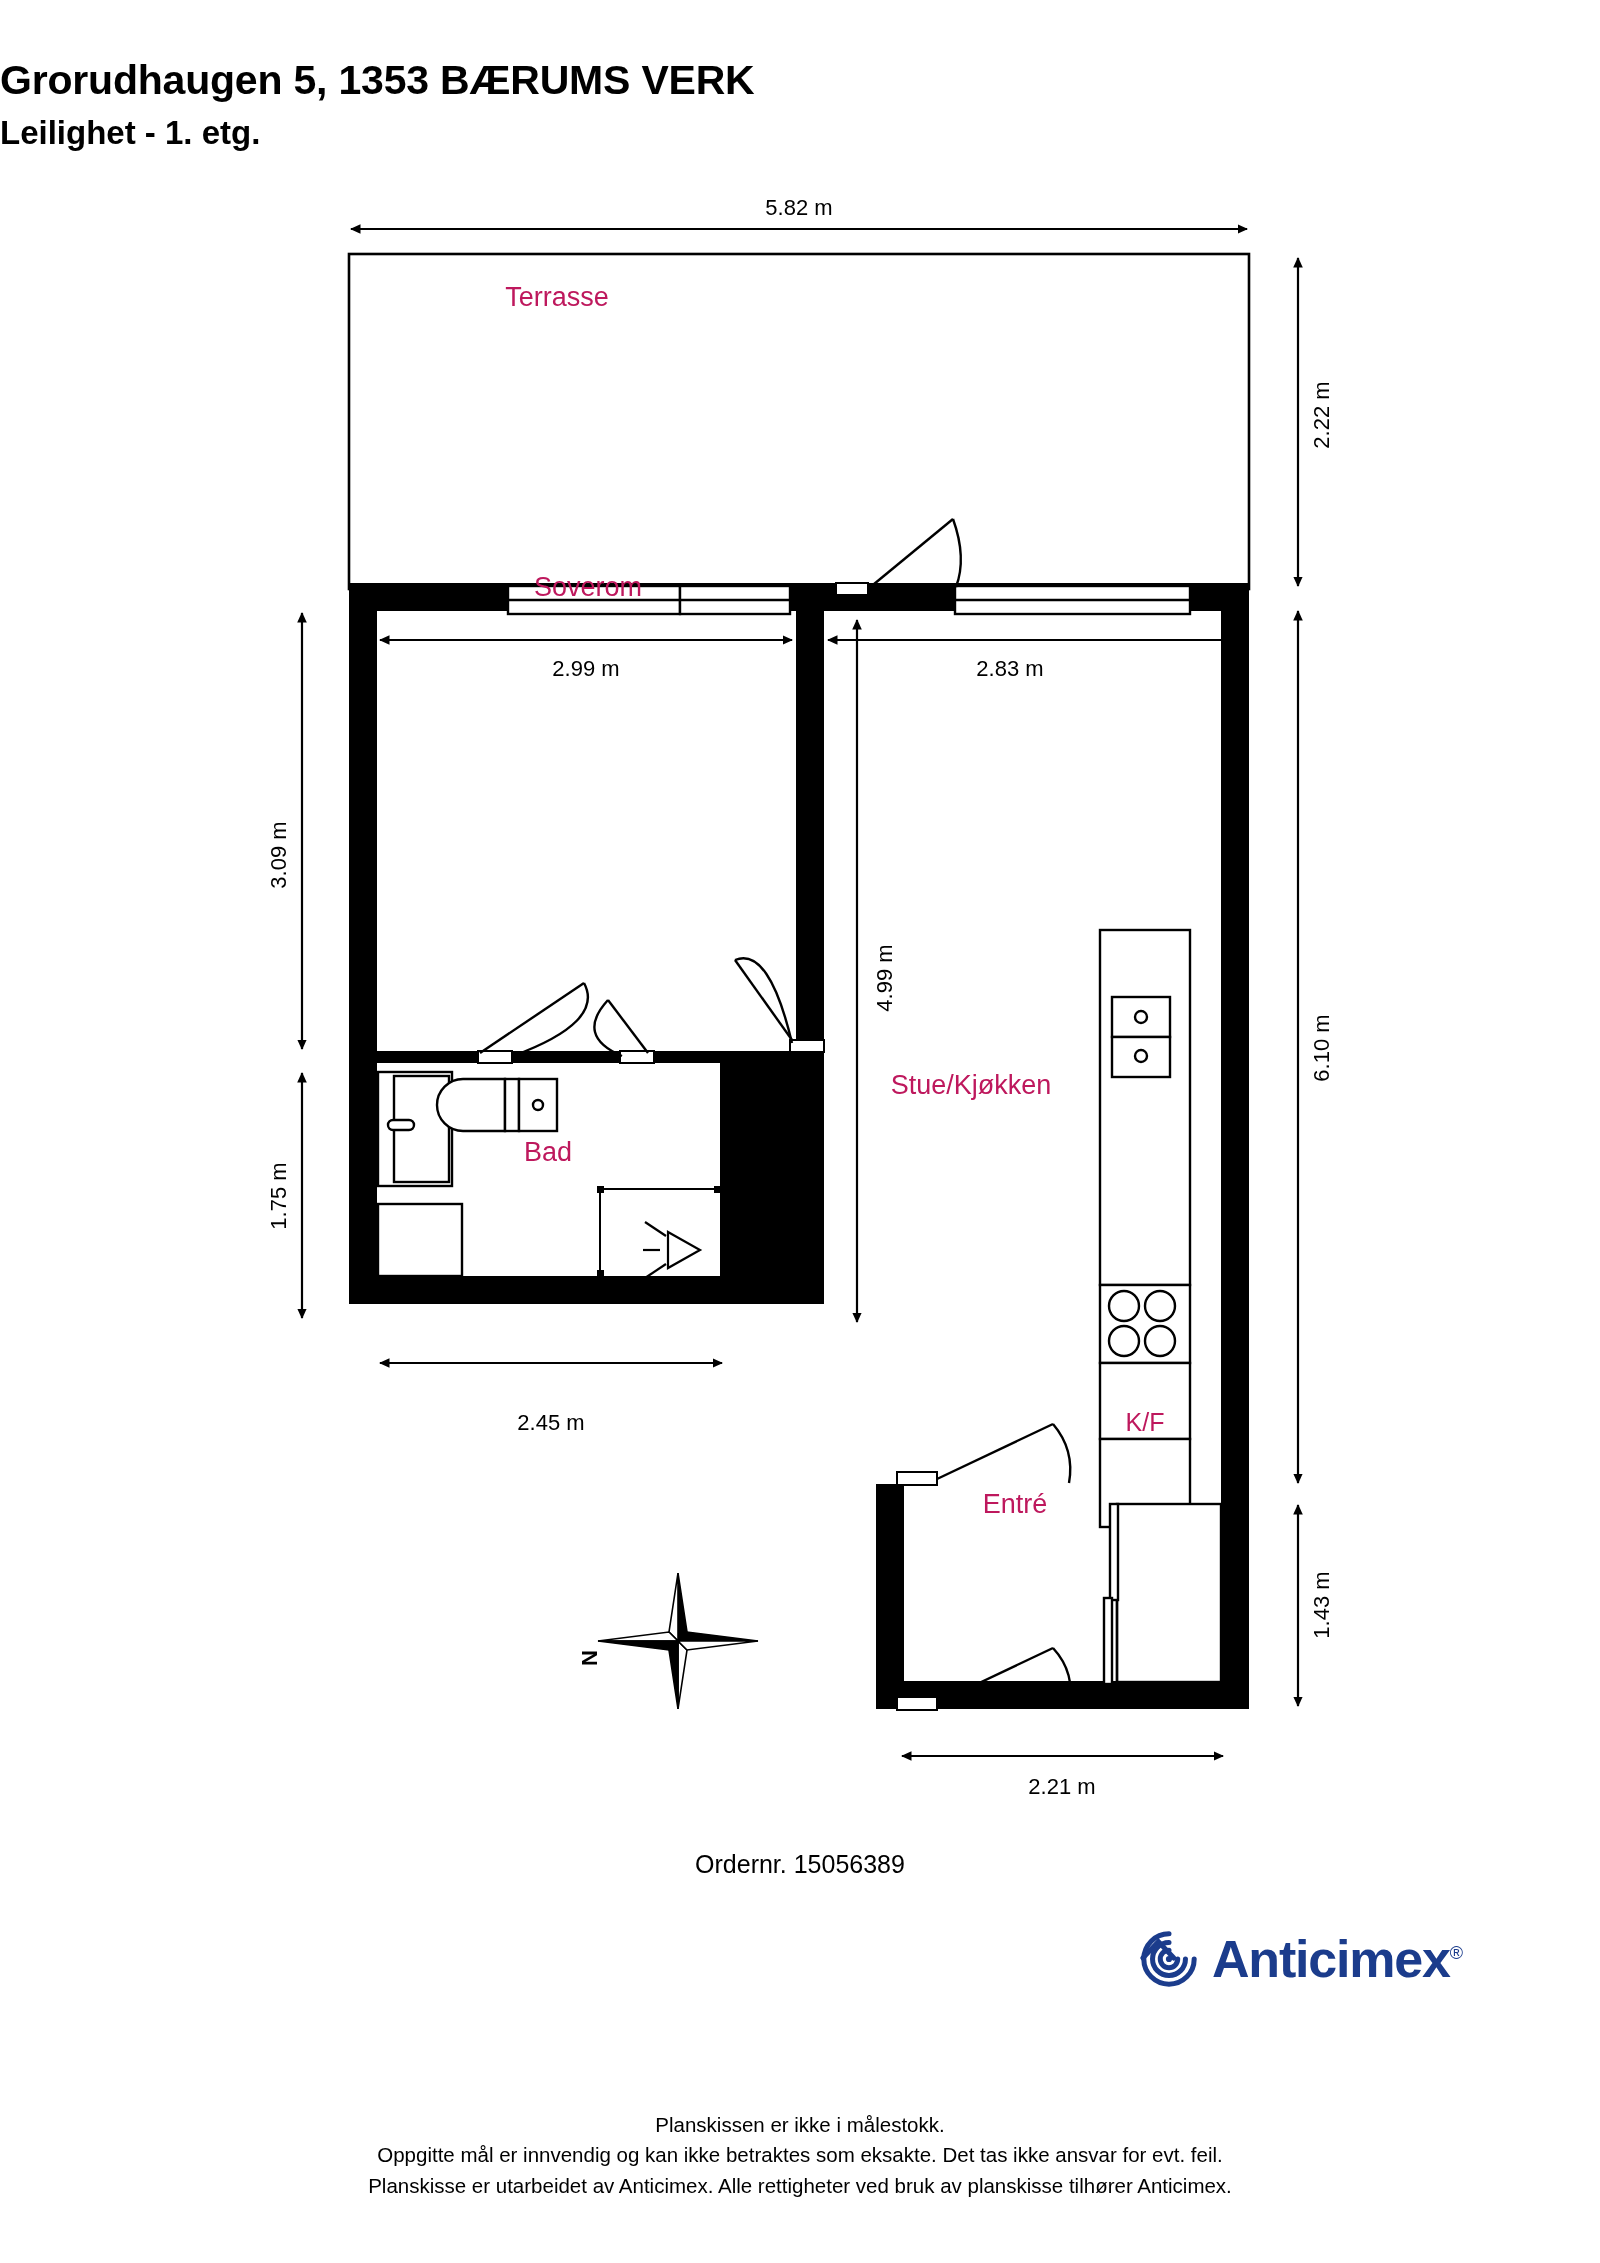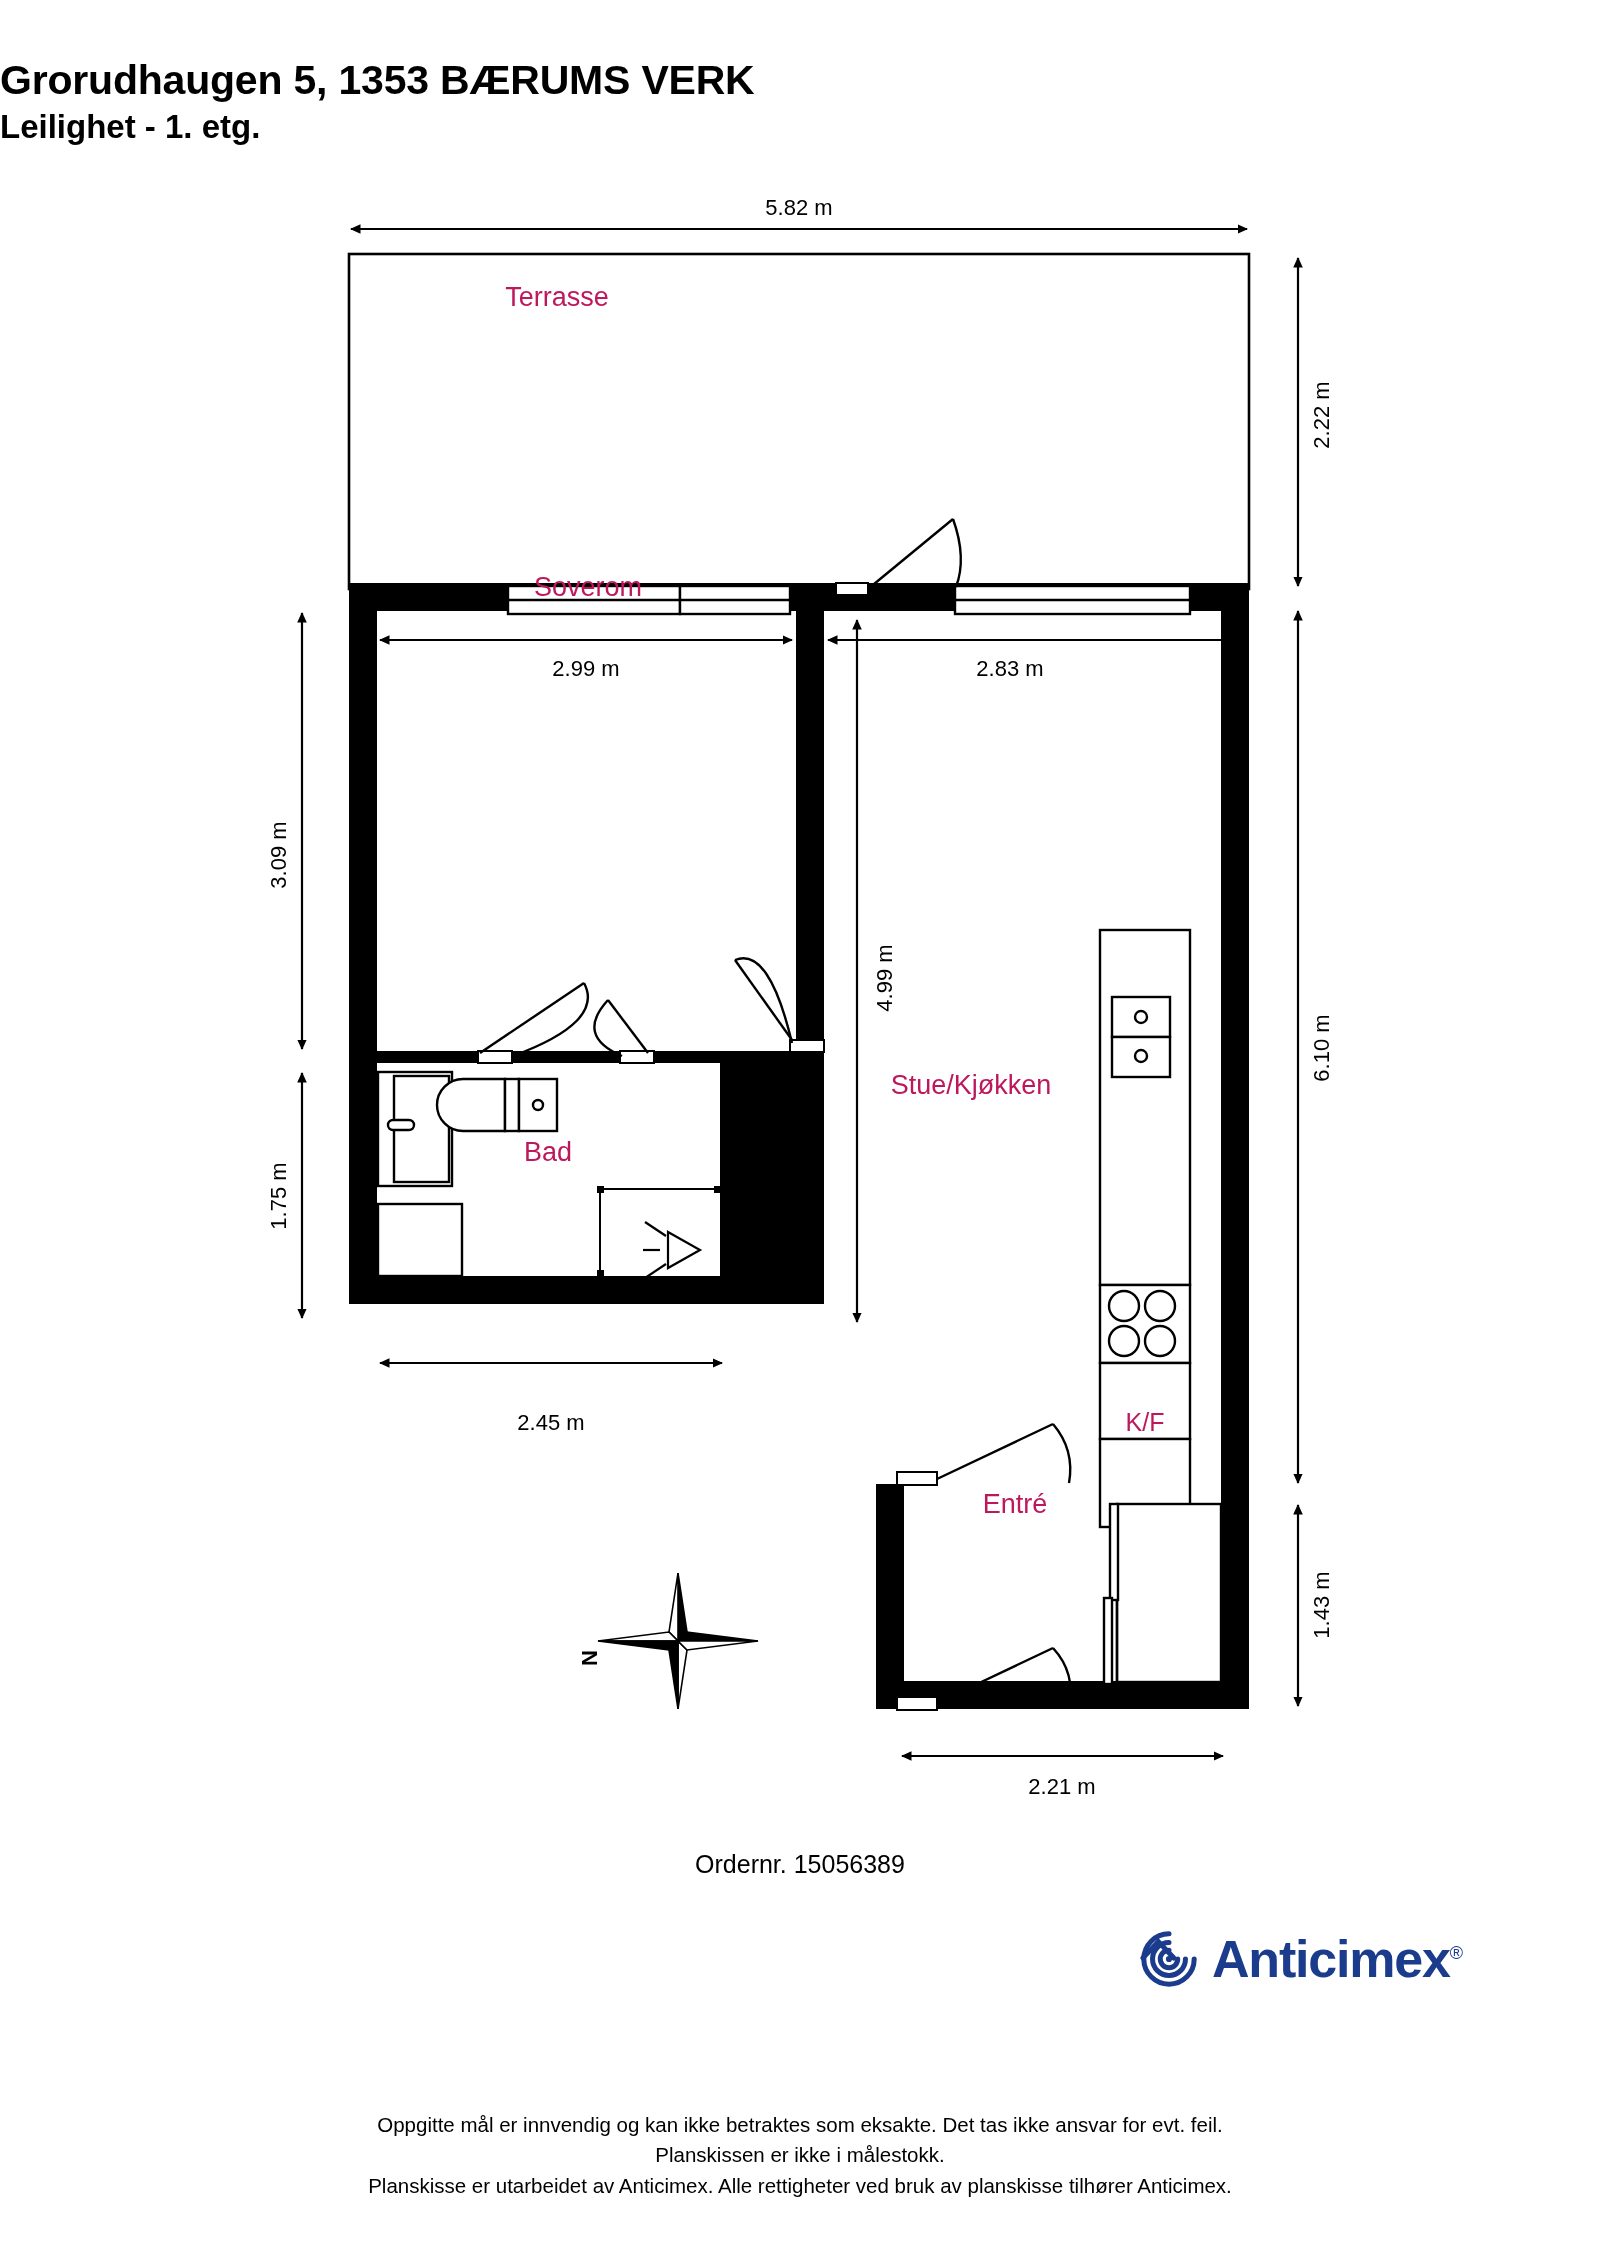--- a/index.html
+++ b/index.html
@@ -27,21 +27,21 @@
   #title-line1 {
     font-size: 41px;
     font-weight: bold;
     letter-spacing: -0.2px;
     line-height: 1.08;
   }
   #title-line2 {
     font-size: 33px;
     font-weight: bold;
     line-height: 1.25;
-    margin-top: 4px;
+    margin-top: 10px;
   }
 
   
   #plan-stage {
     position: absolute;
     left: 0;
     top: 0;
     width: 1600px;
     height: 2263px;
   }
@@ -361,16 +361,16 @@
       <path d="M 41,32 A 9,9 0 1 1 32,23"></path>
     </g>
     <circle cx="32" cy="32" r="3.2" fill="#1b3c8c"></circle>
   </svg>
   <div id="logo-text" style="color:#1b3c8c;">
     <span>Anticimex</span><span id="logo-reg">®</span>
   </div>
 </div>
 
 <div id="footer-block">
+  <div>Planskissen er ikke i målestokk.</div>
   <div>Oppgitte mål er innvendig og kan ikke betraktes som eksakte. Det tas ikke ansvar for evt. feil.</div>
-  <div>Planskissen er ikke i målestokk.</div>
   <div>Planskisse er utarbeidet av Anticimex. Alle rettigheter ved bruk av planskisse tilhører Anticimex.</div>
 </div>
 
 </body></html>

